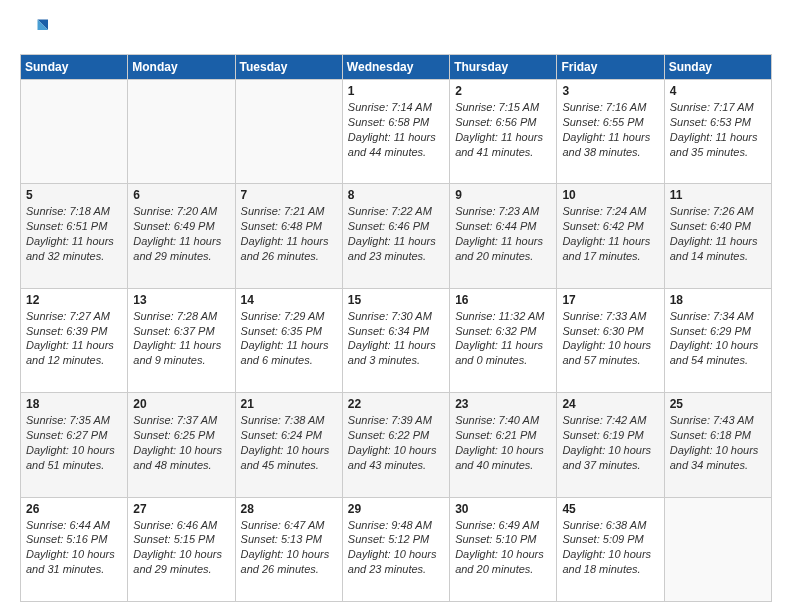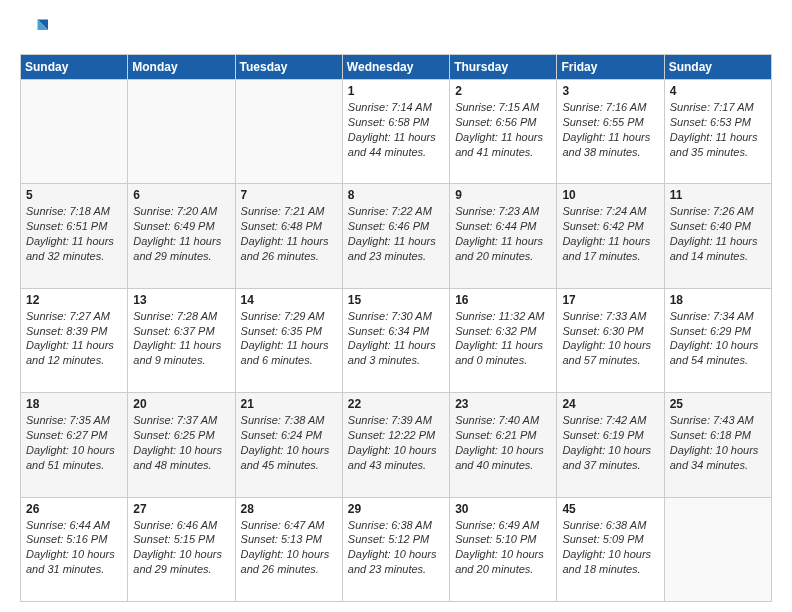--- a/index.html
+++ b/index.html
@@ -205,21 +205,21 @@
             <span class="day-num">11</span>
             <div class="cell-info">Sunrise: 7:26 AM
 Sunset: 6:40 PM
 Daylight: 11 hours and 14 minutes.</div>
           </td>
         </tr>
         <tr>
           <td>
             <span class="day-num">12</span>
             <div class="cell-info">Sunrise: 7:27 AM
-Sunset: 8:39 PM
+Sunset: 6:39 PM
 Daylight: 11 hours and 12 minutes.</div>
           </td>
           <td>
             <span class="day-num">13</span>
             <div class="cell-info">Sunrise: 7:28 AM
 Sunset: 6:37 PM
 Daylight: 11 hours and 9 minutes.</div>
           </td>
           <td>
             <span class="day-num">14</span>
@@ -267,21 +267,21 @@
           </td>
           <td>
             <span class="day-num">21</span>
             <div class="cell-info">Sunrise: 7:38 AM
 Sunset: 6:24 PM
 Daylight: 10 hours and 45 minutes.</div>
           </td>
           <td>
             <span class="day-num">22</span>
             <div class="cell-info">Sunrise: 7:39 AM
-Sunset: 12:22 PM
+Sunset: 6:22 PM
 Daylight: 10 hours and 43 minutes.</div>
           </td>
           <td>
             <span class="day-num">23</span>
             <div class="cell-info">Sunrise: 7:40 AM
 Sunset: 6:21 PM
 Daylight: 10 hours and 40 minutes.</div>
           </td>
           <td>
             <span class="day-num">24</span>
@@ -310,21 +310,21 @@
 Daylight: 10 hours and 29 minutes.</div>
           </td>
           <td>
             <span class="day-num">28</span>
             <div class="cell-info">Sunrise: 6:47 AM
 Sunset: 5:13 PM
 Daylight: 10 hours and 26 minutes.</div>
           </td>
           <td>
             <span class="day-num">29</span>
-            <div class="cell-info">Sunrise: 6:38 AM
+            <div class="cell-info">Sunrise: 9:48 AM
 Sunset: 5:12 PM
 Daylight: 10 hours and 23 minutes.</div>
           </td>
           <td>
             <span class="day-num">30</span>
             <div class="cell-info">Sunrise: 6:49 AM
 Sunset: 5:10 PM
 Daylight: 10 hours and 20 minutes.</div>
           </td>
           <td>

